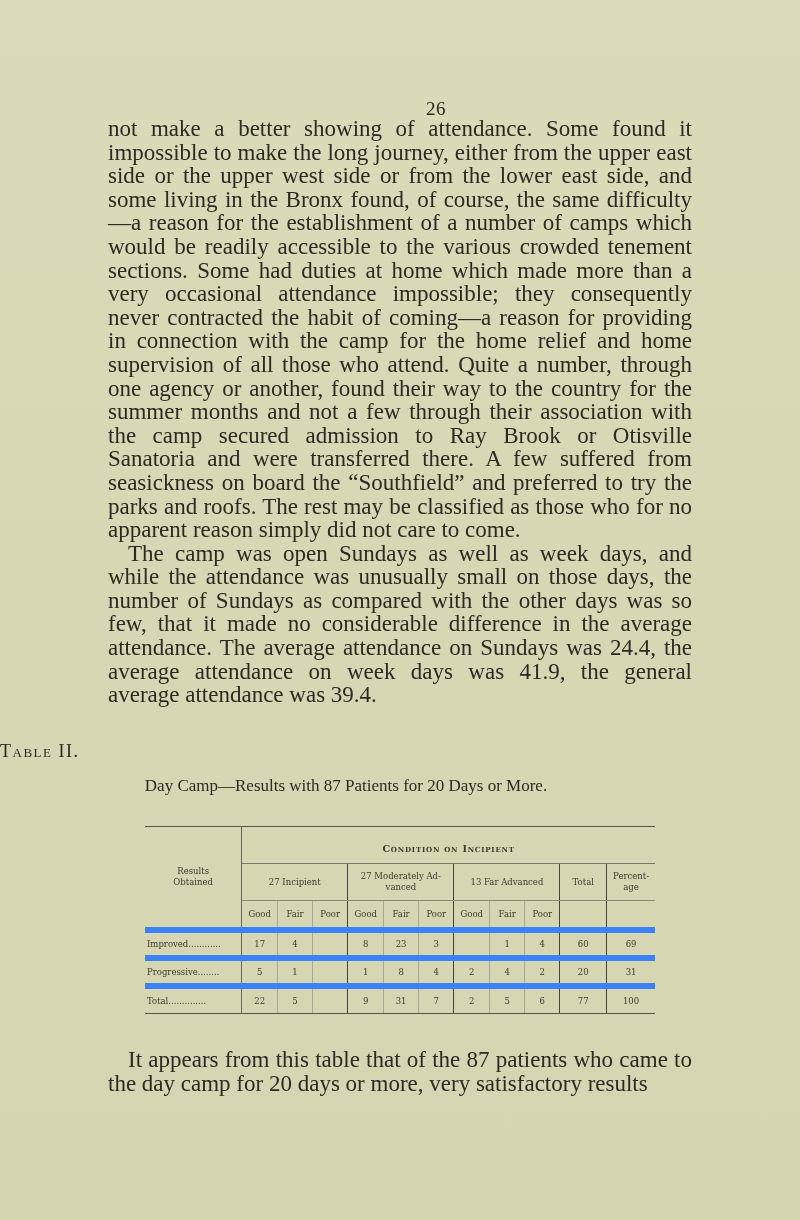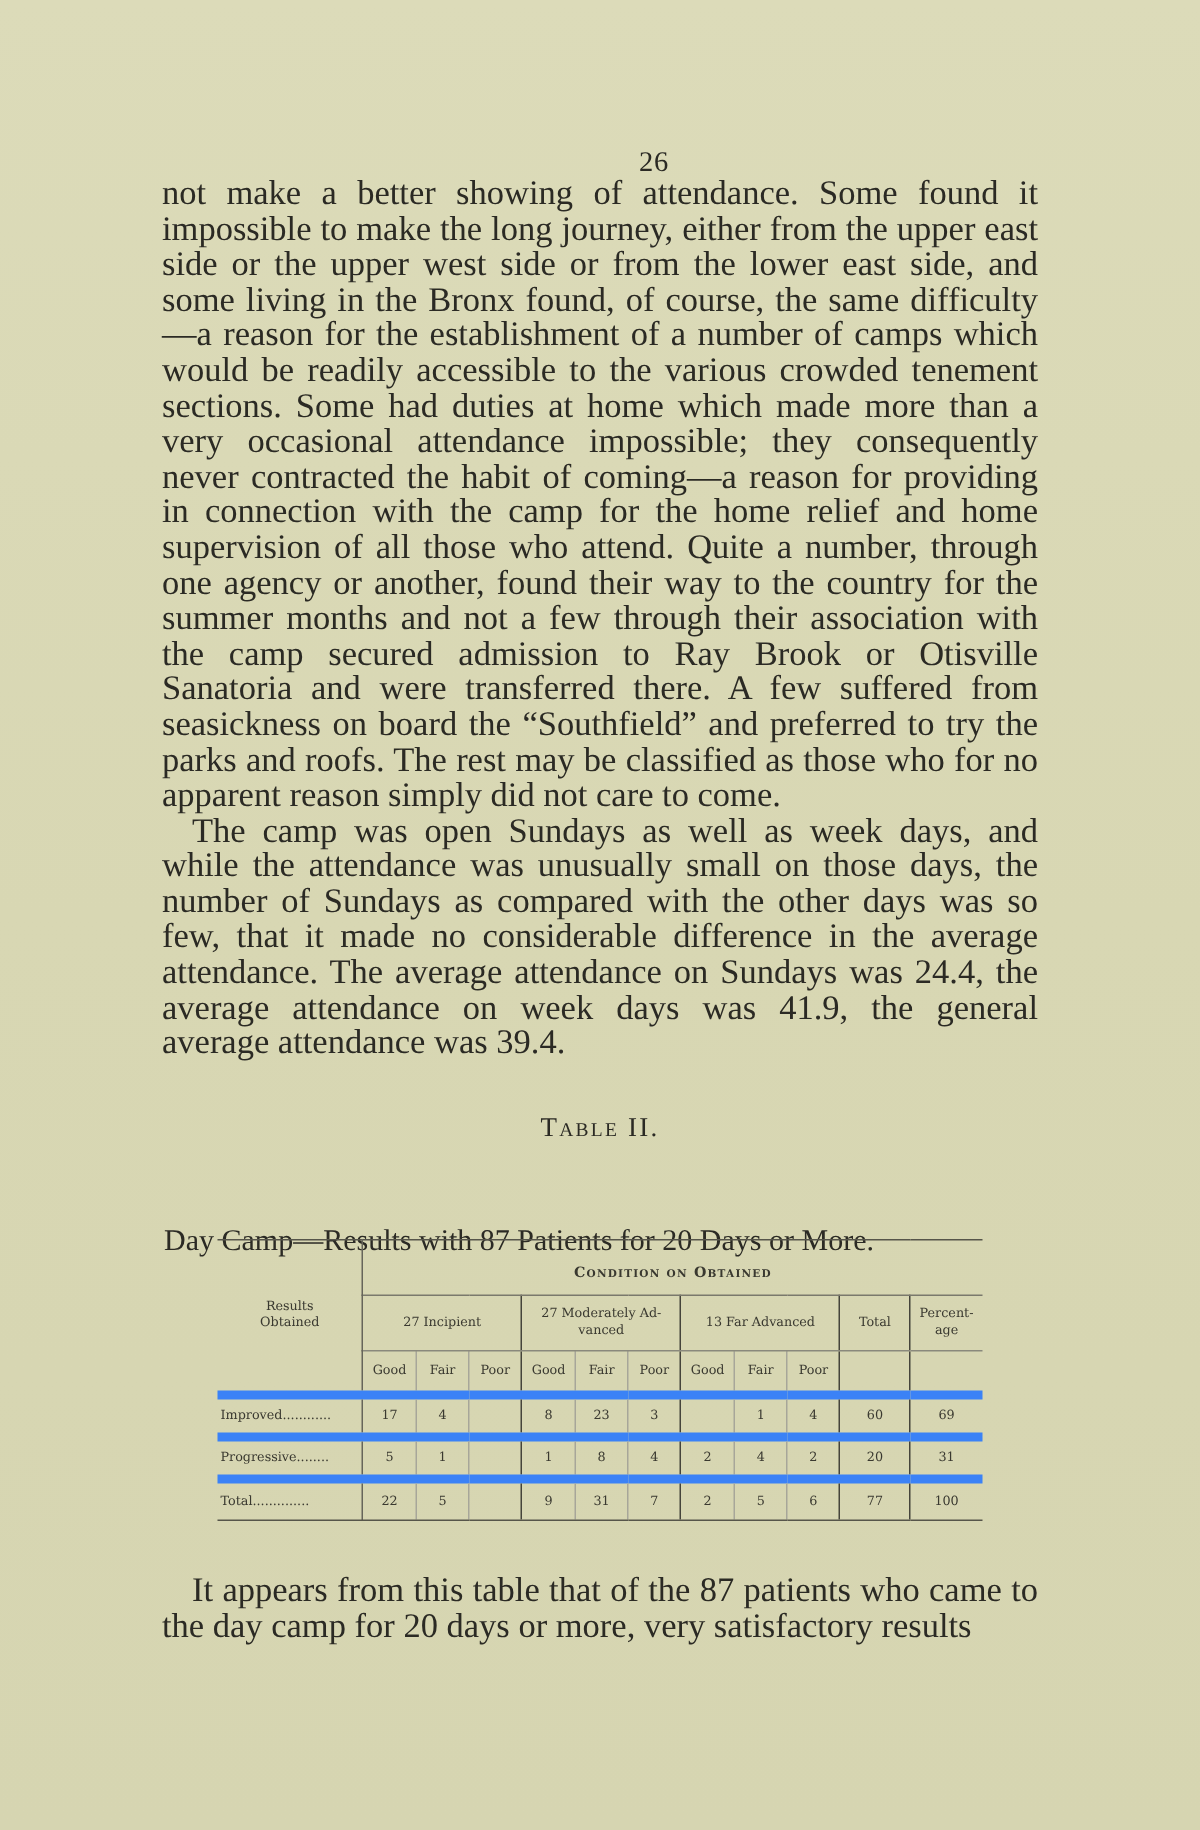--- a/index.html
+++ b/index.html
@@ -42,32 +42,31 @@
       text-indent: 20px;
     }
     #para-block-1 { top: 117px; }
     #para-block-2 { top: 1048px; }
 
     .table-title {
       position: absolute;
       top: 741px;
       left: 0;
       width: 800px;
-      text-align: center;
       font-size: 18px;
       font-variant: small-caps;
       letter-spacing: 1.5px;
     }
     .table-subtitle {
       position: absolute;
-      top: 816px;
+      top: 776px;
       left: 0;
       width: 692px;
       text-align: center;
-      font-size: 20px;
+      font-size: 17px;
     }
 
     
     .data-table {
       position: absolute;
       top: 826px;
       left: 145px;
       width: 510px;
       border-collapse: collapse;
       font-family: "DejaVu Serif", "Liberation Serif", serif;
@@ -138,21 +137,21 @@
 <div class="table-title">Table II.</div>
 <div class="table-subtitle">Day Camp—Results with 87 Patients for 20 Days or More.</div>
 
 <table class="data-table">
   <tbody>
       <tr class="top-rule">
     <th class="results-col" rowspan="3">
       <div>Results</div>
       <div>Obtained</div>
     </th>
-    <th class="condition-header" colspan="11">Condition on Obtained</th>
+    <th class="condition-header" colspan="11">Condition on Incipient</th>
   </tr>
   <tr>
     <th class="group-header" colspan="3">
       <div>27 Incipient</div>
     </th>
     <th class="group-header vdiv-thick" colspan="3">
       <div>27 Moderately Ad-</div>
       <div>vanced</div>
     </th>
     <th class="group-header vdiv-thick" colspan="3">

